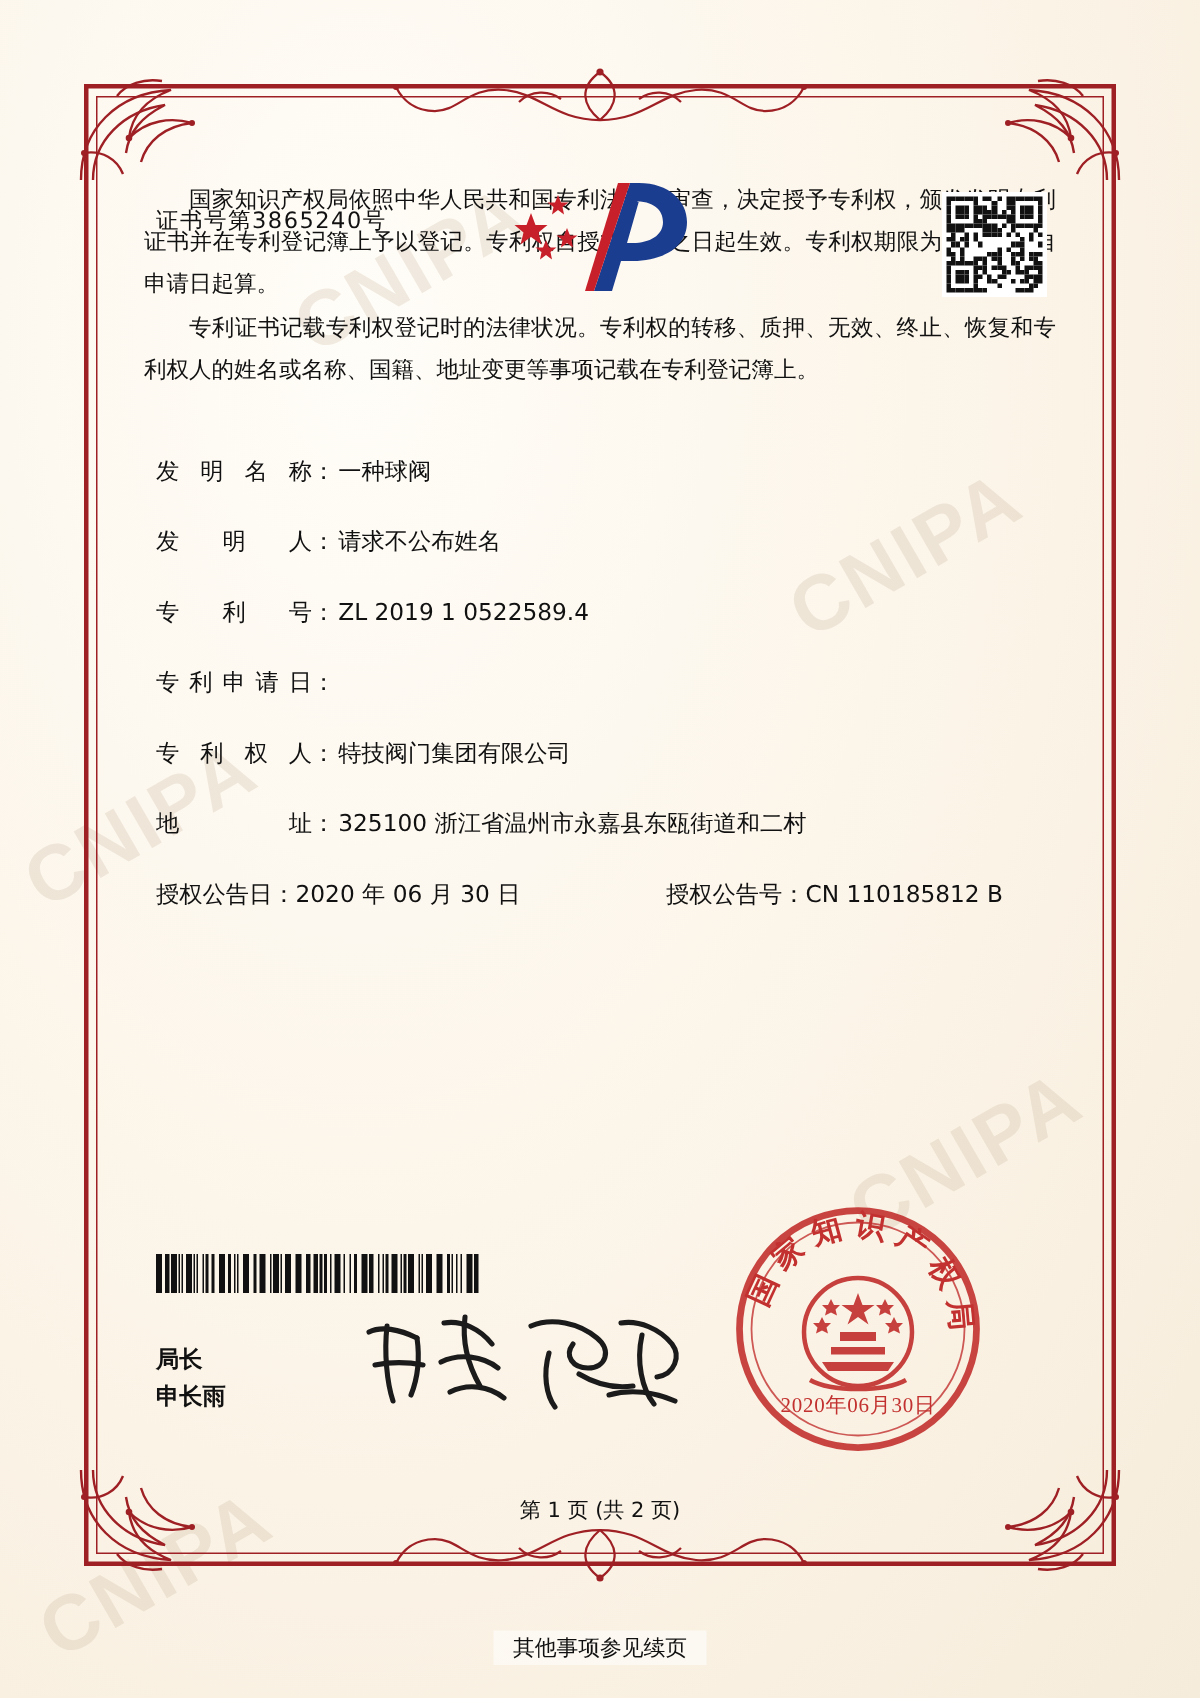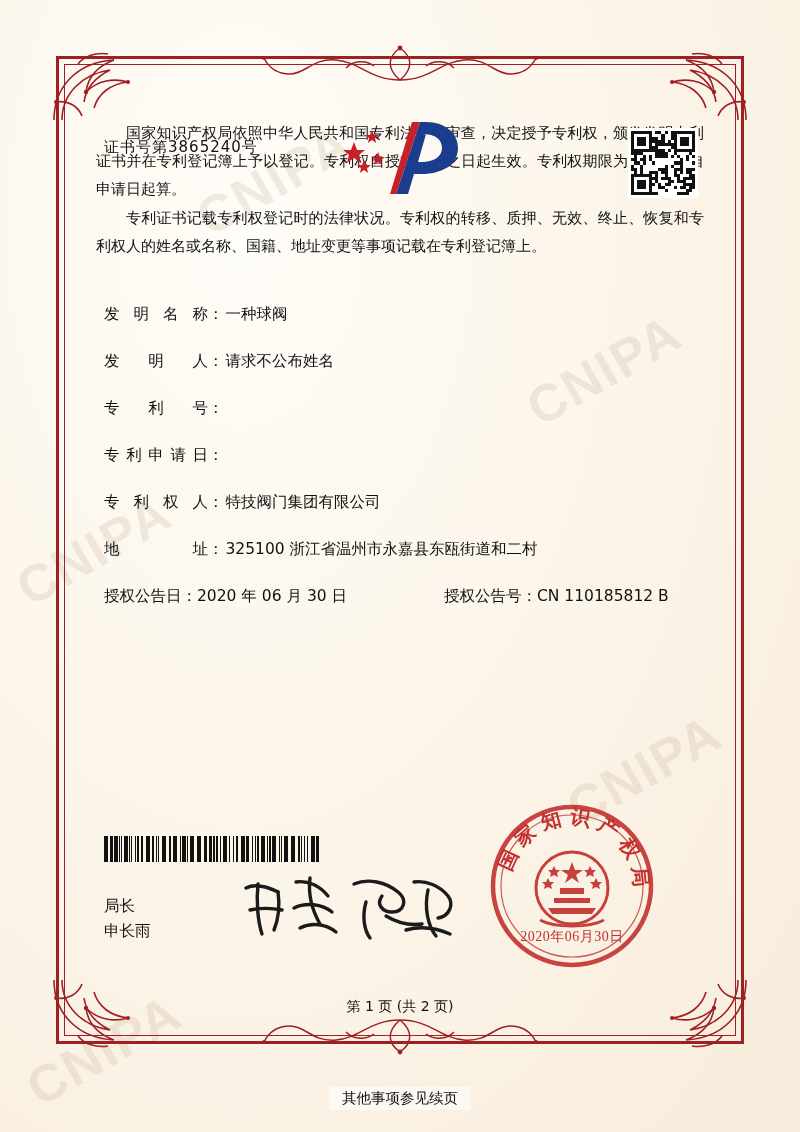--- a/index.html
+++ b/index.html
@@ -210,20 +210,21 @@
   }
 
   .signature-block {
     position: absolute;
     left: 8px;
     bottom: 68px;
     font-size: 15.5px;
     line-height: 1.6;
     color: #111;
     font-family: "DejaVu Sans", "Liberation Sans", sans-serif;
+    font-weight: bold;
   }
 
   .sign-script {
     position: absolute;
     left: 140px;
     bottom: 64px;
     width: 230px;
     height: 80px;
   }
 
@@ -864,20 +865,21 @@
           <span class="field-colon">：</span>
           <div class="field-value">请求不公布姓名</div>
         </div>
         <div class="field-row">
           <div class="field-label spread">
             <span>专</span>
             <span>利</span>
             <span>号</span>
           </div>
           <span class="field-colon">：</span>
+          <div class="field-value">ZL 2019 1 0522589.4</div>
         </div>
         <div class="field-row">
           <div class="field-label spread">
             <span>专</span>
             <span>利</span>
             <span>申</span>
             <span>请</span>
             <span>日</span>
           </div>
           <span class="field-colon">：</span>

